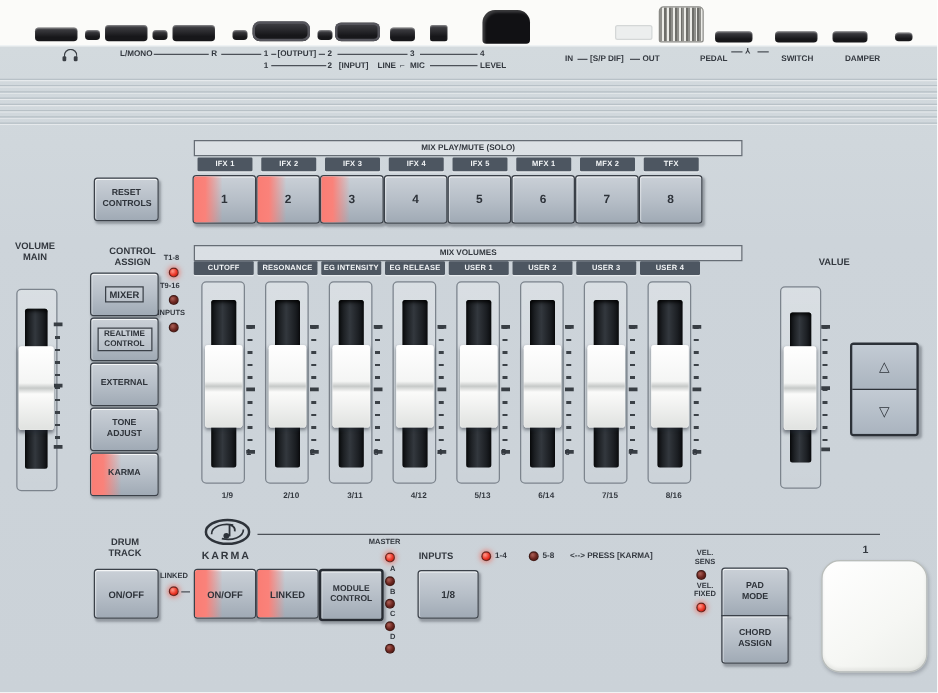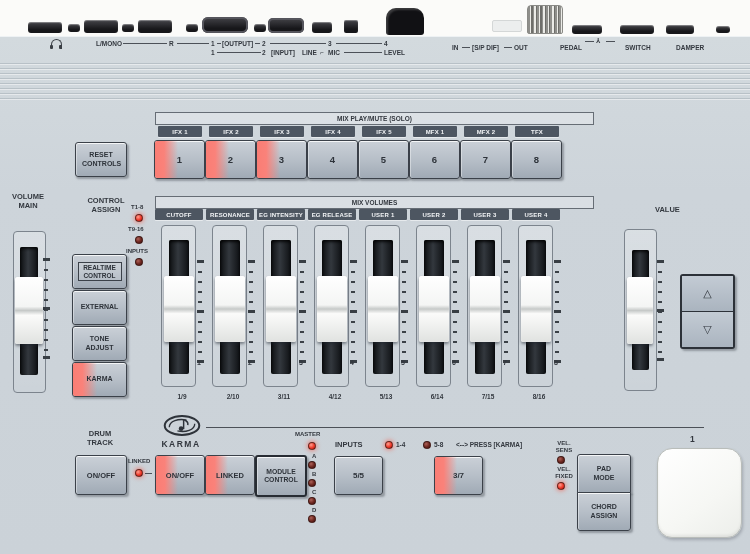--- a/index.html
+++ b/index.html
@@ -203,20 +203,23 @@
     <div class="sl-frame" style="left:2px;top:1px;width:31px;height:160px"></div>
     <div class="sl-slot" style="left:9px;top:17px;width:18px;height:128px"></div>
     <div class="ticks" style="left:33px;top:29px;height:99px"></div>
     <div class="bigtick" style="left:32px;top:28px"></div>
     <div class="bigtick" style="left:32px;top:77px"></div>
     <div class="bigtick" style="left:32px;top:126px"></div>
     <div class="sl-cap" style="left:4px;top:47px;width:28px;height:67px"></div>
   </div>
 
   <div class="tl c big" style="left:80px;top:196px;width:52px">CONTROL ASSIGN</div>
+  <div class="btn" style="left:72px;top:218px;width:53px;height:33px">
+    <span class="lab boxed">MIXER</span>
+  </div>
   <div class="btn" style="left:72px;top:254px;width:53px;height:33px;font-size:6.5px">
     <span class="lab boxed" style="width:36px">REALTIME CONTROL</span>
   </div>
   <div class="btn" style="left:72px;top:290px;width:53px;height:33px;font-size:7px">
     <span class="lab">EXTERNAL</span>
   </div>
   <div class="btn" style="left:72px;top:326px;width:53px;height:33px;font-size:7px">
     <span class="lab" style="width:32px">TONE ADJUST</span>
   </div>
   <div class="btn lit" style="left:72px;top:362px;width:53px;height:33px;font-size:7px">
@@ -389,24 +392,21 @@
   <div class="led off" style="left:308px;top:515px"></div>
 
   <span class="tl big" style="left:335px;top:440px">INPUTS</span>
   <div class="led on" style="left:385px;top:441px"></div>
   <span class="tl" style="left:396px;top:441px">1-4</span>
   <div class="led off" style="left:423px;top:441px"></div>
   <span class="tl" style="left:434px;top:441px">5-8</span>
   <span class="tl" style="left:456px;top:441px">&lt;--&gt; PRESS [KARMA]</span>
 
   <div class="btn" style="left:334px;top:456px;width:47px;height:37px;font-size:8px">
-    <span class="lab">5/5</span>
-  </div>
-  <div class="btn lit" style="left:434px;top:456px;width:47px;height:37px;font-size:8px">
-    <span class="lab">3/7</span>
+    <span class="lab">1/8</span>
   </div>
 
   <div class="tl c" style="left:550px;top:440px;width:28px;font-size:6px">VEL. SENS</div>
   <div class="led off" style="left:557px;top:456px"></div>
   <div class="tl c" style="left:548px;top:466px;width:32px;font-size:6px">VEL. FIXED</div>
   <div class="led on" style="left:557px;top:482px"></div>
 
   <div class="btn" style="left:577px;top:454px;width:52px;height:37px;font-size:7px;border-radius:3px 3px 0 0">
     <span class="lab" style="width:30px">PAD MODE</span>
   </div>

